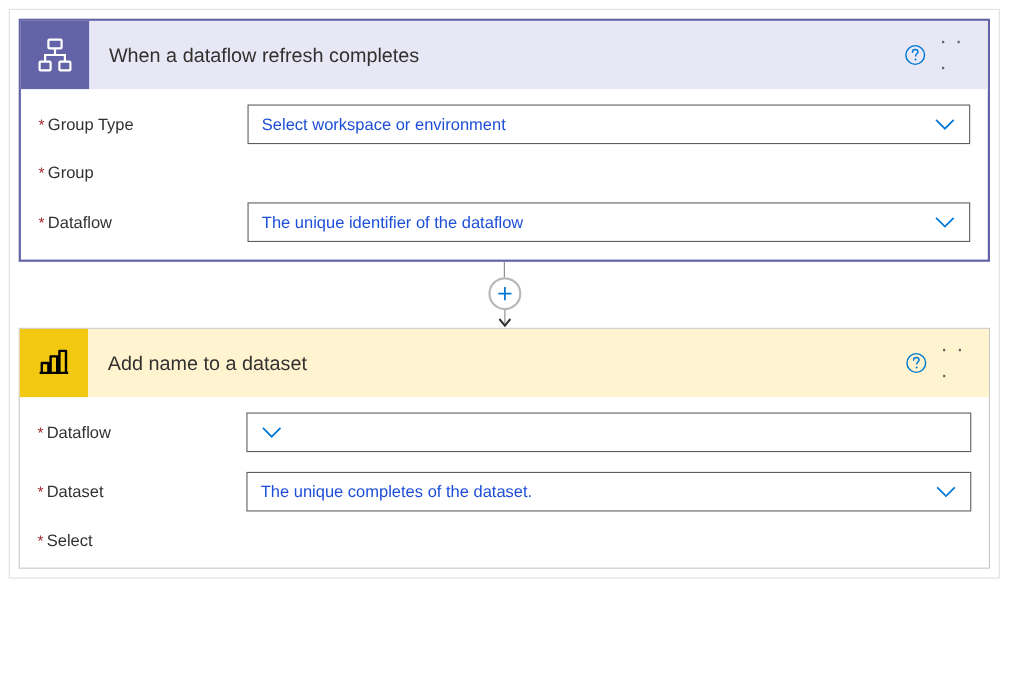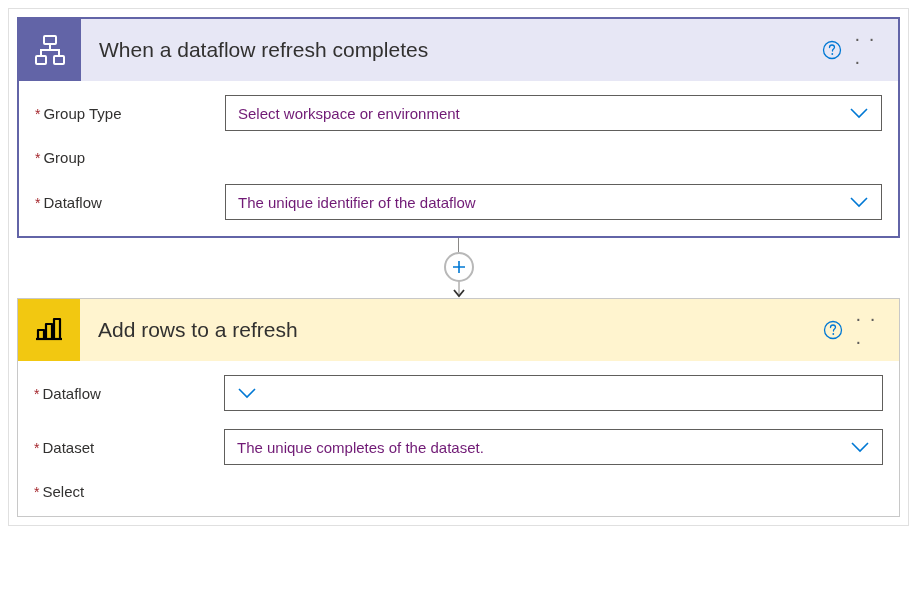--- a/index.html
+++ b/index.html
@@ -46,21 +46,21 @@
       flex-shrink: 0;
     }
     .header-icon-box.purple {
       background: #6264a7;
     }
     .header-icon-box.yellow {
       background: #f2c811;
     }
     .header-title {
       flex: 1;
-      font-size: 21px;
+      font-size: 18px;
       font-weight: 400;
       color: #323130;
       padding-left: 18px;
     }
     .header-help {
       width: 28px;
       height: 28px;
       display: flex;
       align-items: center;
       justify-content: center;
@@ -109,21 +109,21 @@
       background: #ffffff;
       display: flex;
       align-items: center;
       padding: 0 12px;
       cursor: pointer;
       position: relative;
     }
     .field-select-text {
       flex: 1;
       font-size: 15px;
-      color: #701a75;
+      color: #1d4ed8;
     }
     .chevron-down {
       flex-shrink: 0;
     }
     .connector {
       position: relative;
       height: 60px;
       display: flex;
       flex-direction: column;
       align-items: center;
@@ -223,21 +223,21 @@
   </div>
 
   <div class="card">
     <div class="card-header yellow">
       <div class="header-icon-box yellow">
         <svg width="30" height="30" viewBox="0 0 30 30" fill="none">
           <path d="M4 24 L4 15 L10 15 L10 24 M12 24 L12 9 L18 9 L18 24 M20 24 L20 4 L26 4 L26 24" stroke="#000000" stroke-width="2.2" fill="none" stroke-linejoin="round"></path>
           <path d="M2 24 L28 24" stroke="#000000" stroke-width="2.2"></path>
         </svg>
       </div>
-      <div class="header-title">Add rows to a refresh</div>
+      <div class="header-title">Add name to a dataset</div>
       <div class="header-help">
         <svg width="20" height="20" viewBox="0 0 20 20" fill="none">
           <circle cx="10" cy="10" r="8.5" stroke="#0078d4" stroke-width="1.3"></circle>
           <path d="M7.5 7.5 C7.5 6 8.5 5 10 5 C11.5 5 12.5 6 12.5 7.3 C12.5 8.8 10.5 9 10.5 10.5 L10.5 11" stroke="#0078d4" stroke-width="1.3" fill="none" stroke-linecap="round"></path>
           <circle cx="10.3" cy="14" r="0.9" fill="#0078d4"></circle>
         </svg>
       </div>
       <div class="header-more">· · ·</div>
     </div>
     <div class="card-body">

